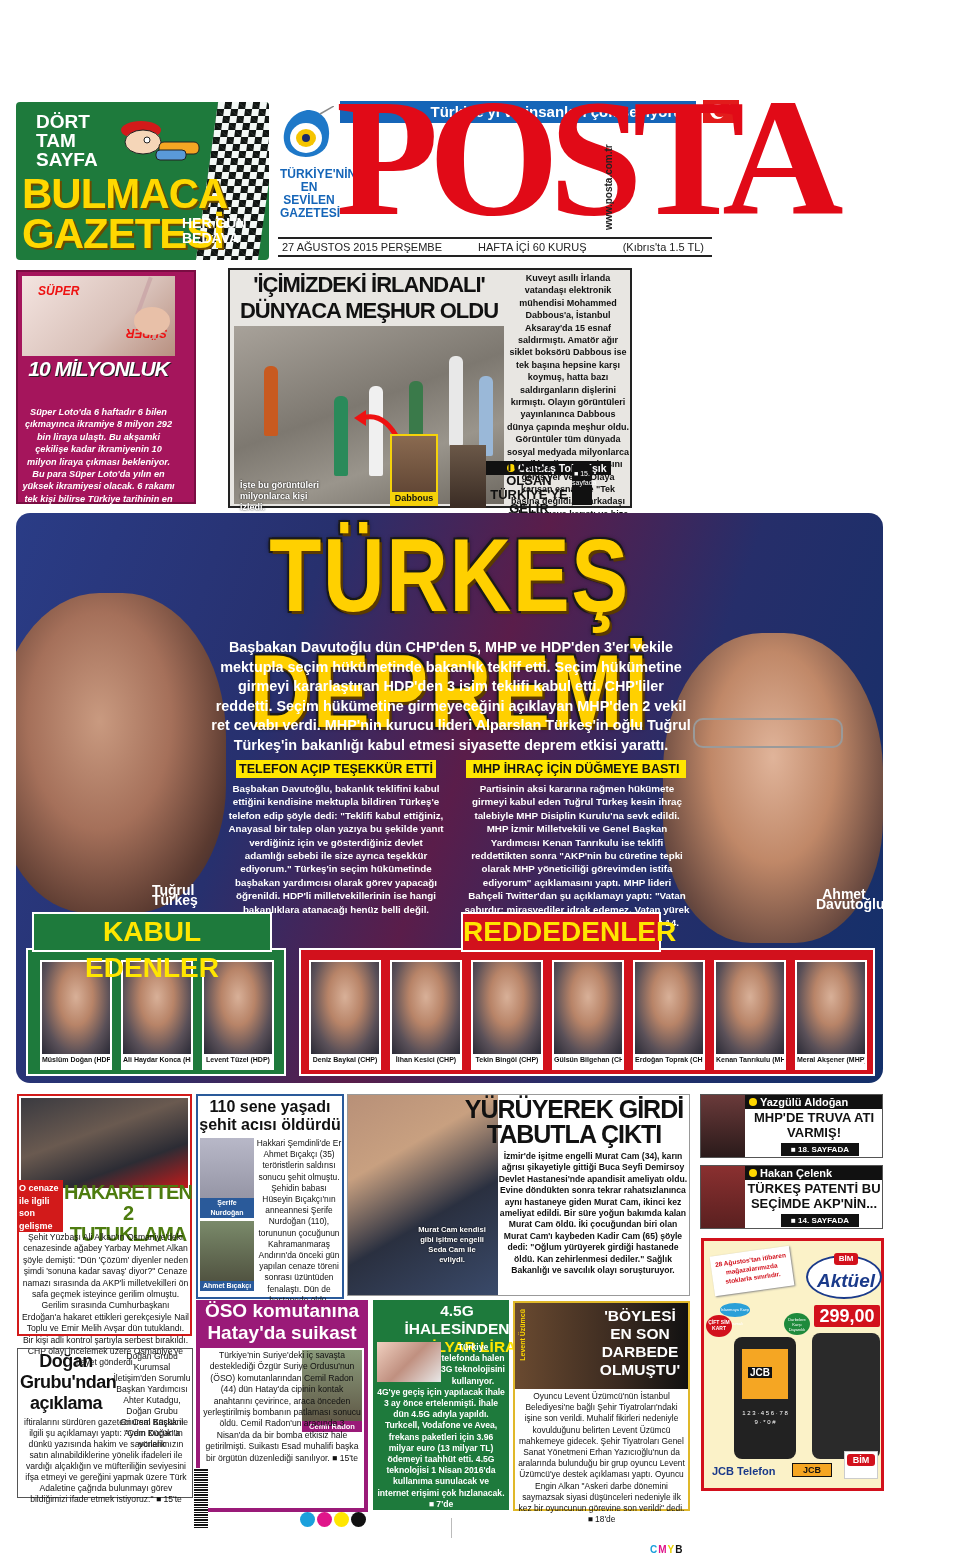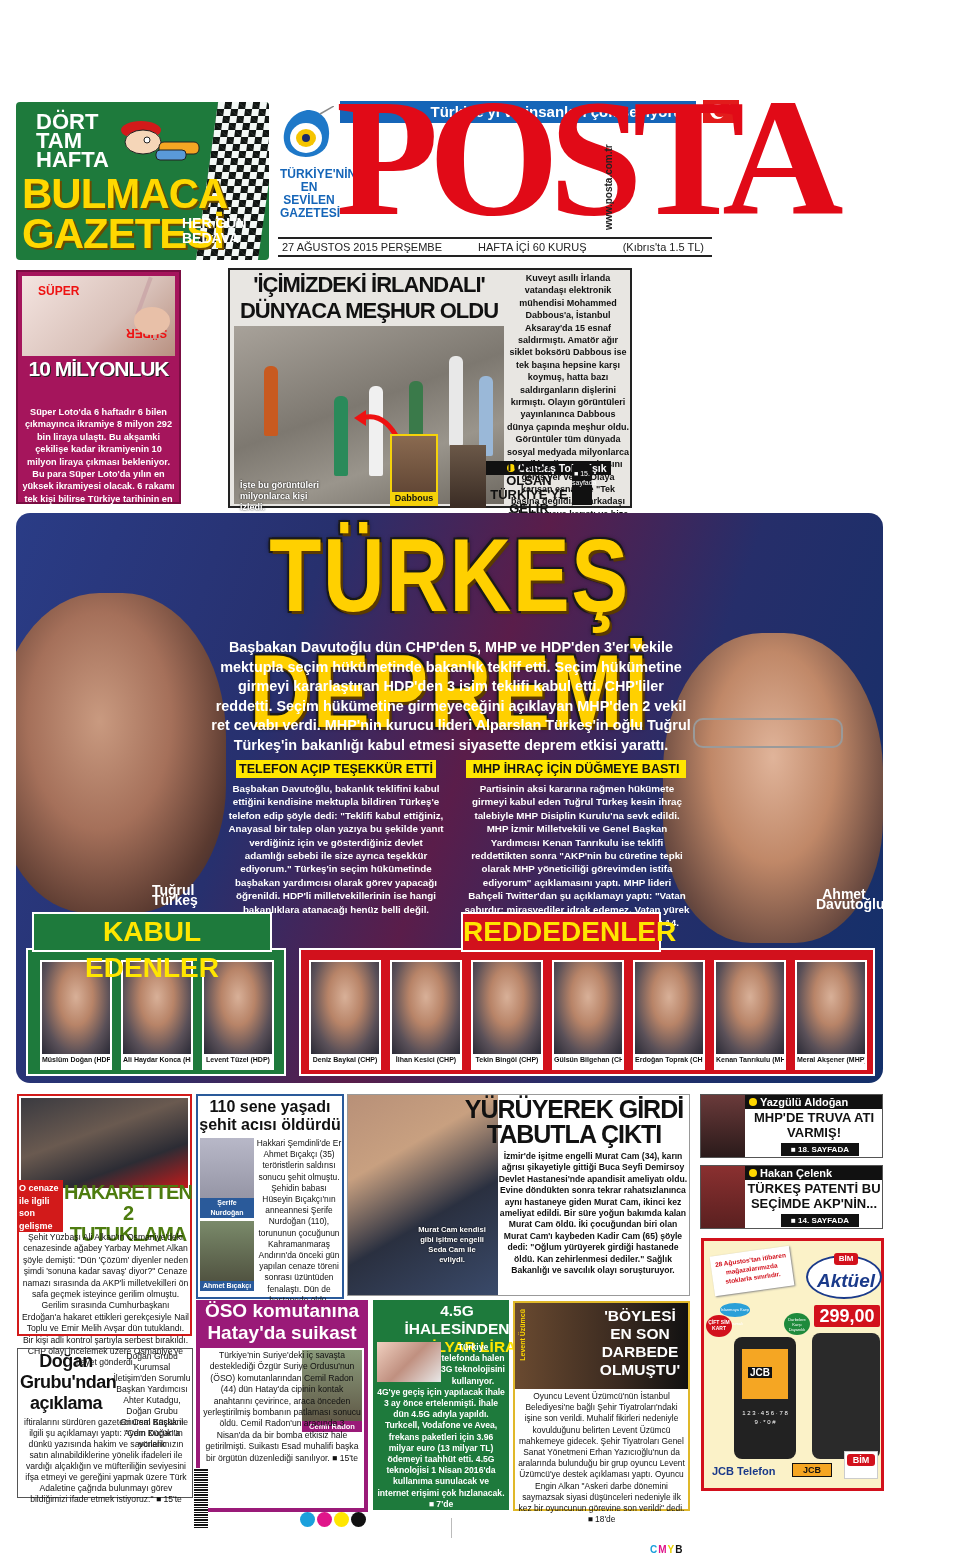--- a/index.html
+++ b/index.html
@@ -7,37 +7,37 @@
   body { position: relative; font-family: "Liberation Sans", "DejaVu Sans", sans-serif; color: #111; }
   .abs { position: absolute; }
   .serif { font-family: "Liberation Serif", "DejaVu Serif", serif; }
   .center { text-align: center; }
 
   
   #promo { left: 16px; top: 102px; width: 253px; height: 158px; background: #1e7a3c; border-radius: 4px; overflow: hidden; }
   #promo .checker { position: absolute; right: 0; top: 0; width: 62px; height: 158px;
     background-image: linear-gradient(45deg,#111 25%,transparent 25%,transparent 75%,#111 75%),linear-gradient(45deg,#111 25%,#fff 25%,#fff 75%,#111 75%);
     background-size: 14px 14px; background-position: 0 0, 7px 7px; transform: skewX(-8deg); opacity: .95; }
-  #promo .lines { position:absolute; left:0; top:0; color:#fff; font-weight:900; font-size:22px; line-height:19px; padding:10px 0 0 20px; }
+  #promo .lines { position:absolute; left:0; top:0; color:#fff; font-weight:900; font-size:19px; line-height:19px; padding:10px 0 0 20px; }
   #promo .big { position:absolute; color:#ffd800; font-weight:900; font-size:42px; left:6px; line-height:40px; text-shadow: 2px 2px 0 #6b4a00; letter-spacing:-1px; }
   #promo .cartoon { position:absolute; left:95px; top:10px; width:100px; height:60px; }
   #promo .small { position:absolute; left:166px; top:114px; color:#fff; font-weight:900; font-size:14px; line-height:15px; }
   #slogan-bar { left: 340px; top: 101px; width: 356px; height: 22px; background: #1565b8; color:#fff; font-weight:bold; font-size:15px; text-align:right; padding-right:6px; line-height:22px; }
   #flag { left: 703px; top: 100px; width: 36px; height: 23px; background: #e21b1b; }
   #flag .moon { position:absolute; left:7px; top:4px; width:15px; height:15px; border-radius:50%; background:#fff; }
   #flag .moon2 { position:absolute; left:11px; top:6px; width:12px; height:11px; border-radius:50%; background:#e21b1b; }
   #flag .star { position:absolute; left:22px; top:2px; color:#fff; font-size:11px; }
   #eye { left: 280px; top: 106px; width: 54px; height: 58px; }
   #tagline { left: 280px; top: 168px; width: 58px; color:#1565b8; font-weight:900; font-size:12px; line-height:13px; }
   #posta-logo { left: 336px; top: 72px; width: 396px; height: 170px; color: #e10a17; font-weight:700; font-size:168px; line-height:170px; letter-spacing:-10px; }
   #posta-url { left: 590px; top: 150px; width: 90px; font-size:10px; font-weight:bold; transform: rotate(-90deg); transform-origin: left top; color:#222; }
   #dateline { left: 278px; top: 237px; width: 434px; height: 20px; border-top: 2px solid #222; border-bottom: 2px solid #222; font-size:11px; line-height:16px; display:flex; justify-content:space-between; padding: 0 8px 0 4px; color:#222; }
 
   
-  #lotto { left: 16px; top: 270px; width: 165px; height: 234px; background: #a5155c; border: 2px solid #7a0d42; }
+  #lotto { left: 16px; top: 270px; width: 180px; height: 234px; background: #a5155c; border: 2px solid #7a0d42; font-style: italic; }
   #lotto .photo { position:absolute; left:4px; top:4px; width:153px; height:80px; background: linear-gradient(135deg,#f4e4e0,#d8c0b8 60%,#b89080); }
   #lotto .photo .tk { position:absolute; font-size:12px; font-weight:900; color:#e11; }
   #lotto h2 { position:absolute; left:0; top:86px; width:161px; color:#fff; font-weight:900; font-size:21px; line-height:22px; text-align:center; letter-spacing:-1px; text-shadow:1px 1px 0 #222; }
   #lotto p { position:absolute; left:4px; top:134px; width:153px; color:#fff; font-size:9.2px; line-height:12.4px; text-align:center; font-weight:bold; }
 
   #irish { left: 188px; top: 268px; width: 404px; height: 240px; border: 2px solid #222; background:#e8e6e2;margin-left:40px; }
   #irish h2 { position:absolute; left:4px; top:2px; width:270px; text-align:center; font-weight:900; font-size:22px; line-height:26px; color:#111; letter-spacing:-1px; }
   #irish .photo { position:absolute; left:4px; top:56px; width:270px; height:178px; background: linear-gradient(160deg,#a8a29a,#7d7870 45%,#9a958c 70%,#6d6860); }
   #irish .photo .fig { position:absolute; width:14px; border-radius:6px 6px 2px 2px; }
   #irish .cap1 { position:absolute; left:6px; top:214px; color:#fff; font-size:9px; line-height:11px; font-weight:bold; text-shadow:0 0 2px #000; }
@@ -156,21 +156,21 @@
   <svg class="cartoon" viewBox="0 0 100 60">
     <ellipse cx="30" cy="18" rx="20" ry="9" fill="#d21a1a"></ellipse>
     <ellipse cx="32" cy="30" rx="18" ry="12" fill="#f5d6b8" stroke="#222"></ellipse>
     <circle cx="36" cy="28" r="3" fill="#fff" stroke="#222"></circle>
     <rect x="48" y="30" width="40" height="12" rx="5" fill="#f5a623" stroke="#222"></rect>
     <rect x="45" y="38" width="30" height="10" rx="4" fill="#5a9ad8" stroke="#222"></rect>
   </svg>
   <div class="lines">
     <div>DÖRT</div>
     <div>TAM</div>
-    <div>HAFTA</div>
+    <div>SAYFA</div>
   </div>
   <div class="big" style="top:72px;">BULMACA</div>
   <div class="big" style="top:112px;">GAZETESİ</div>
   <div class="small">
     <div>HER GÜN</div>
     <div>BEDAVA</div>
   </div>
 </div>
 
 <div id="slogan-bar" class="abs">Türkiye'yi ve insanları çok seviyoruz</div>

